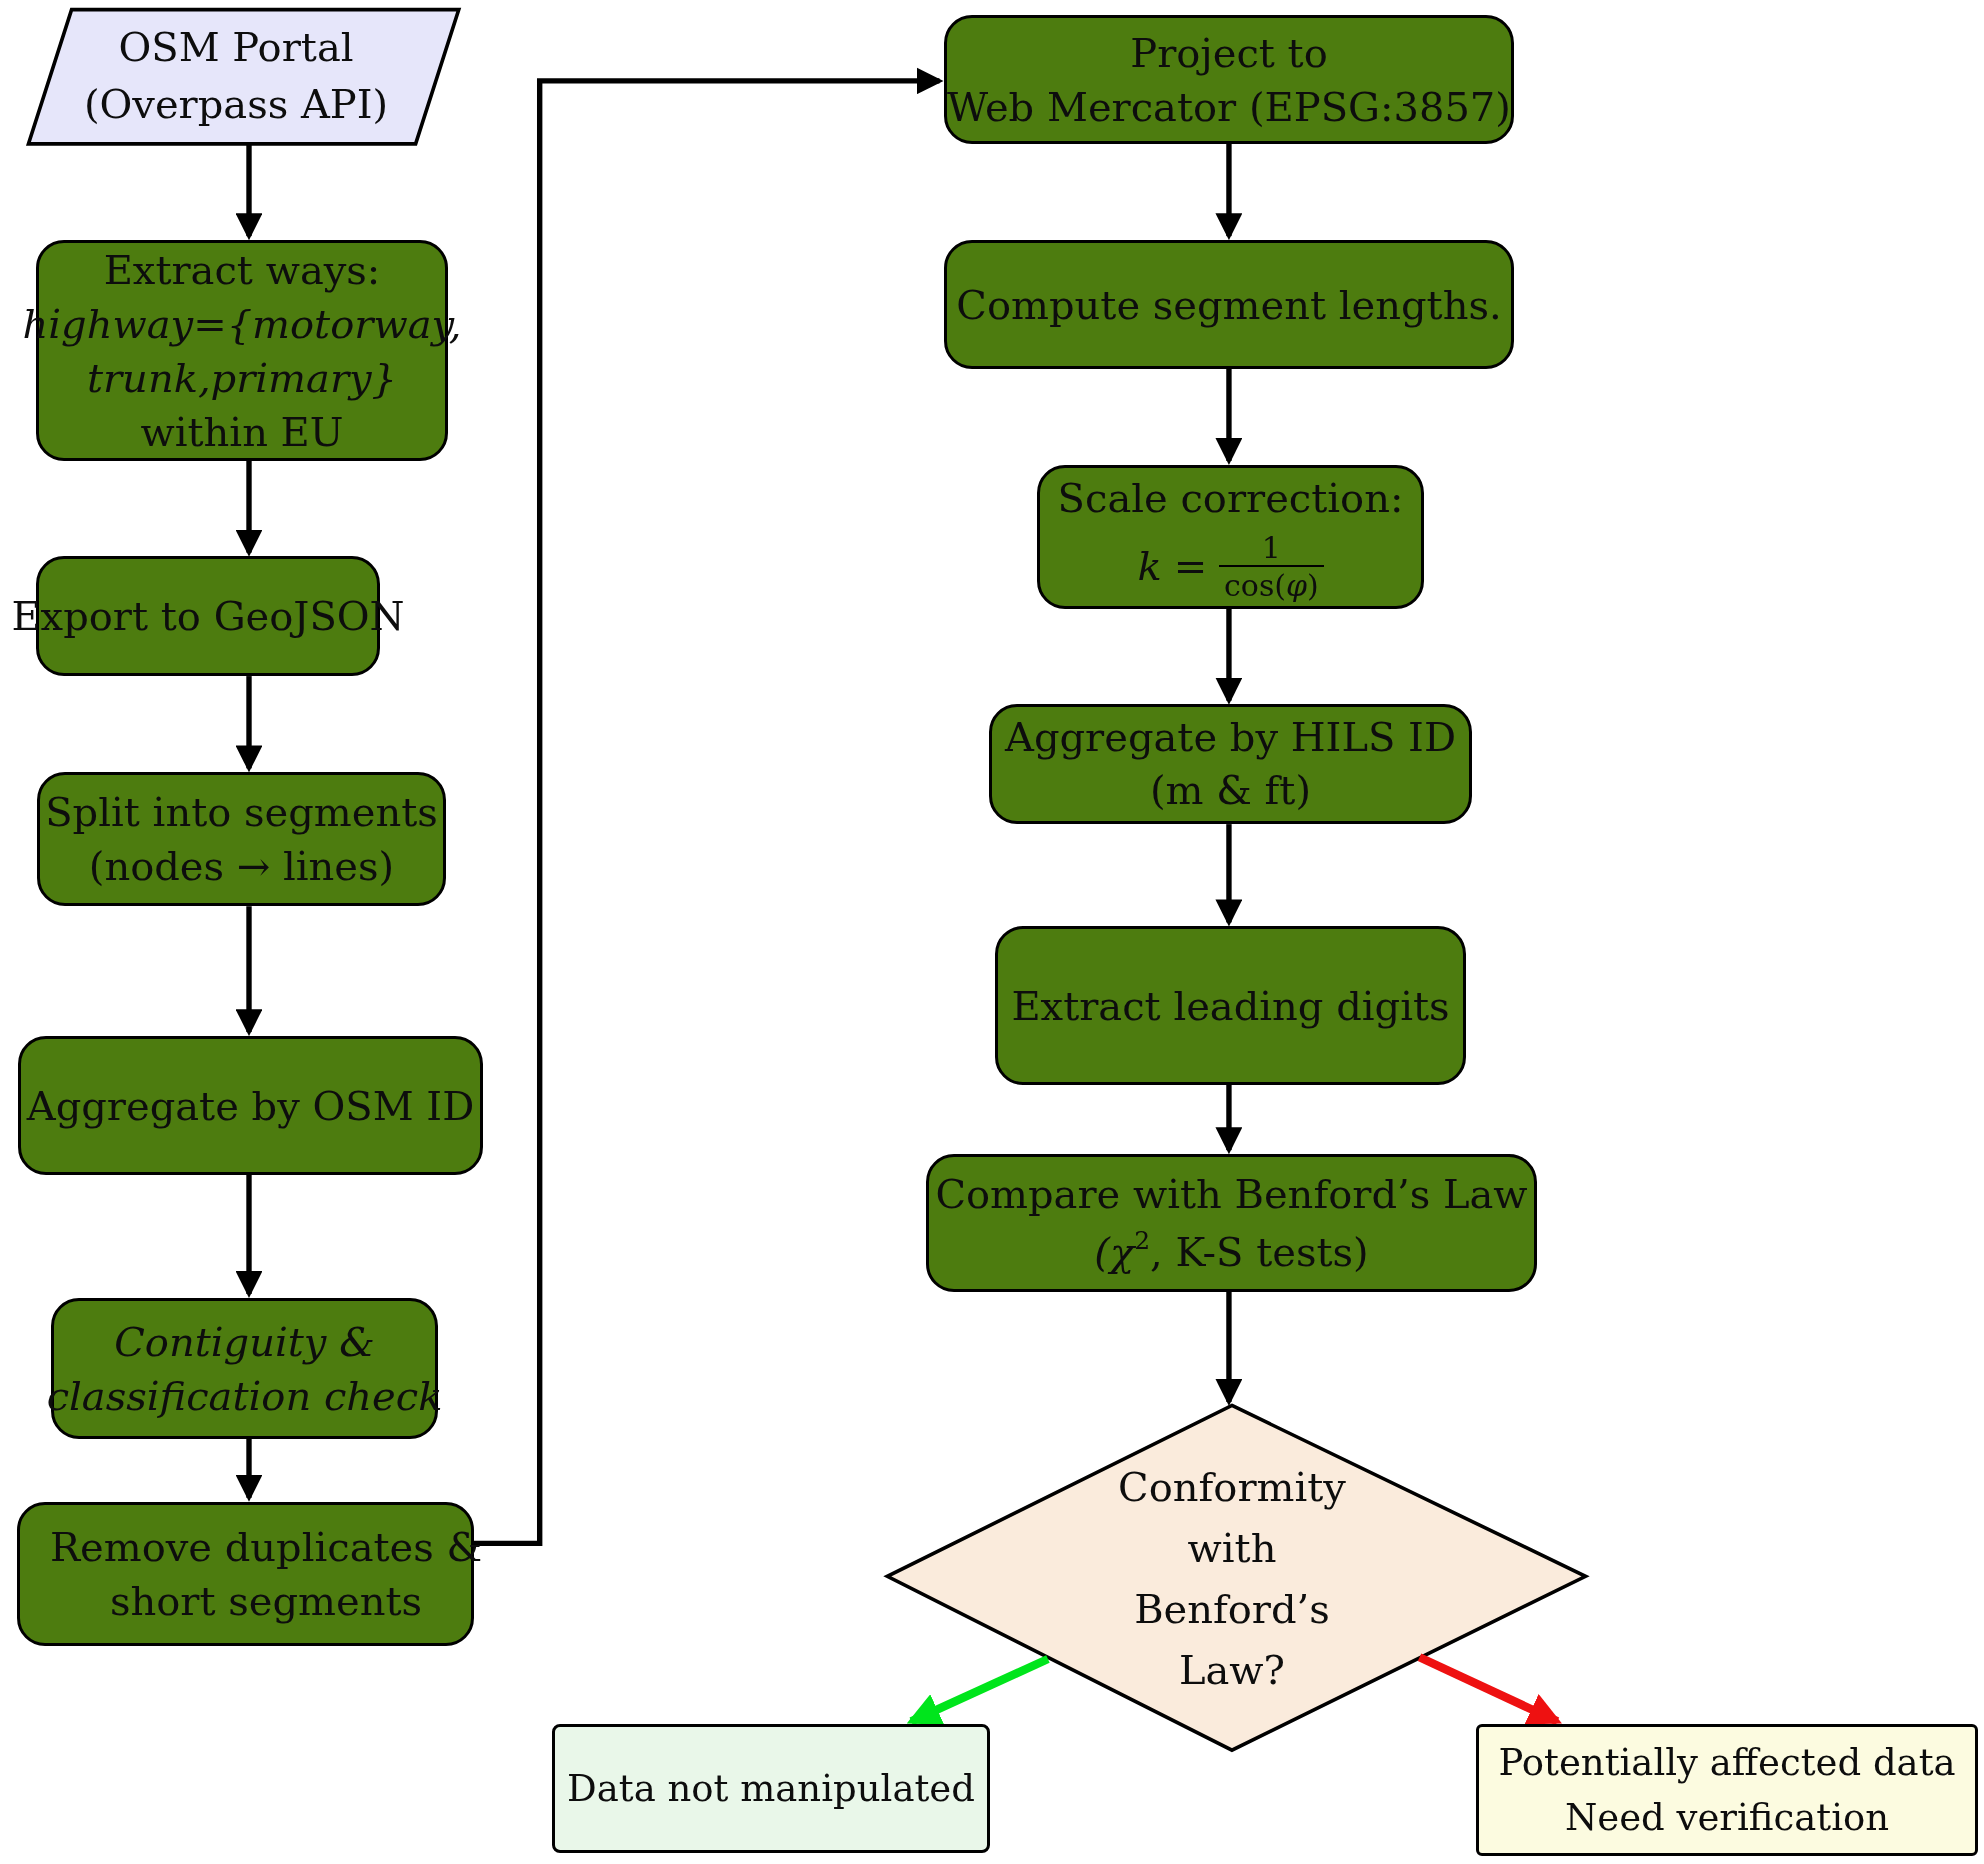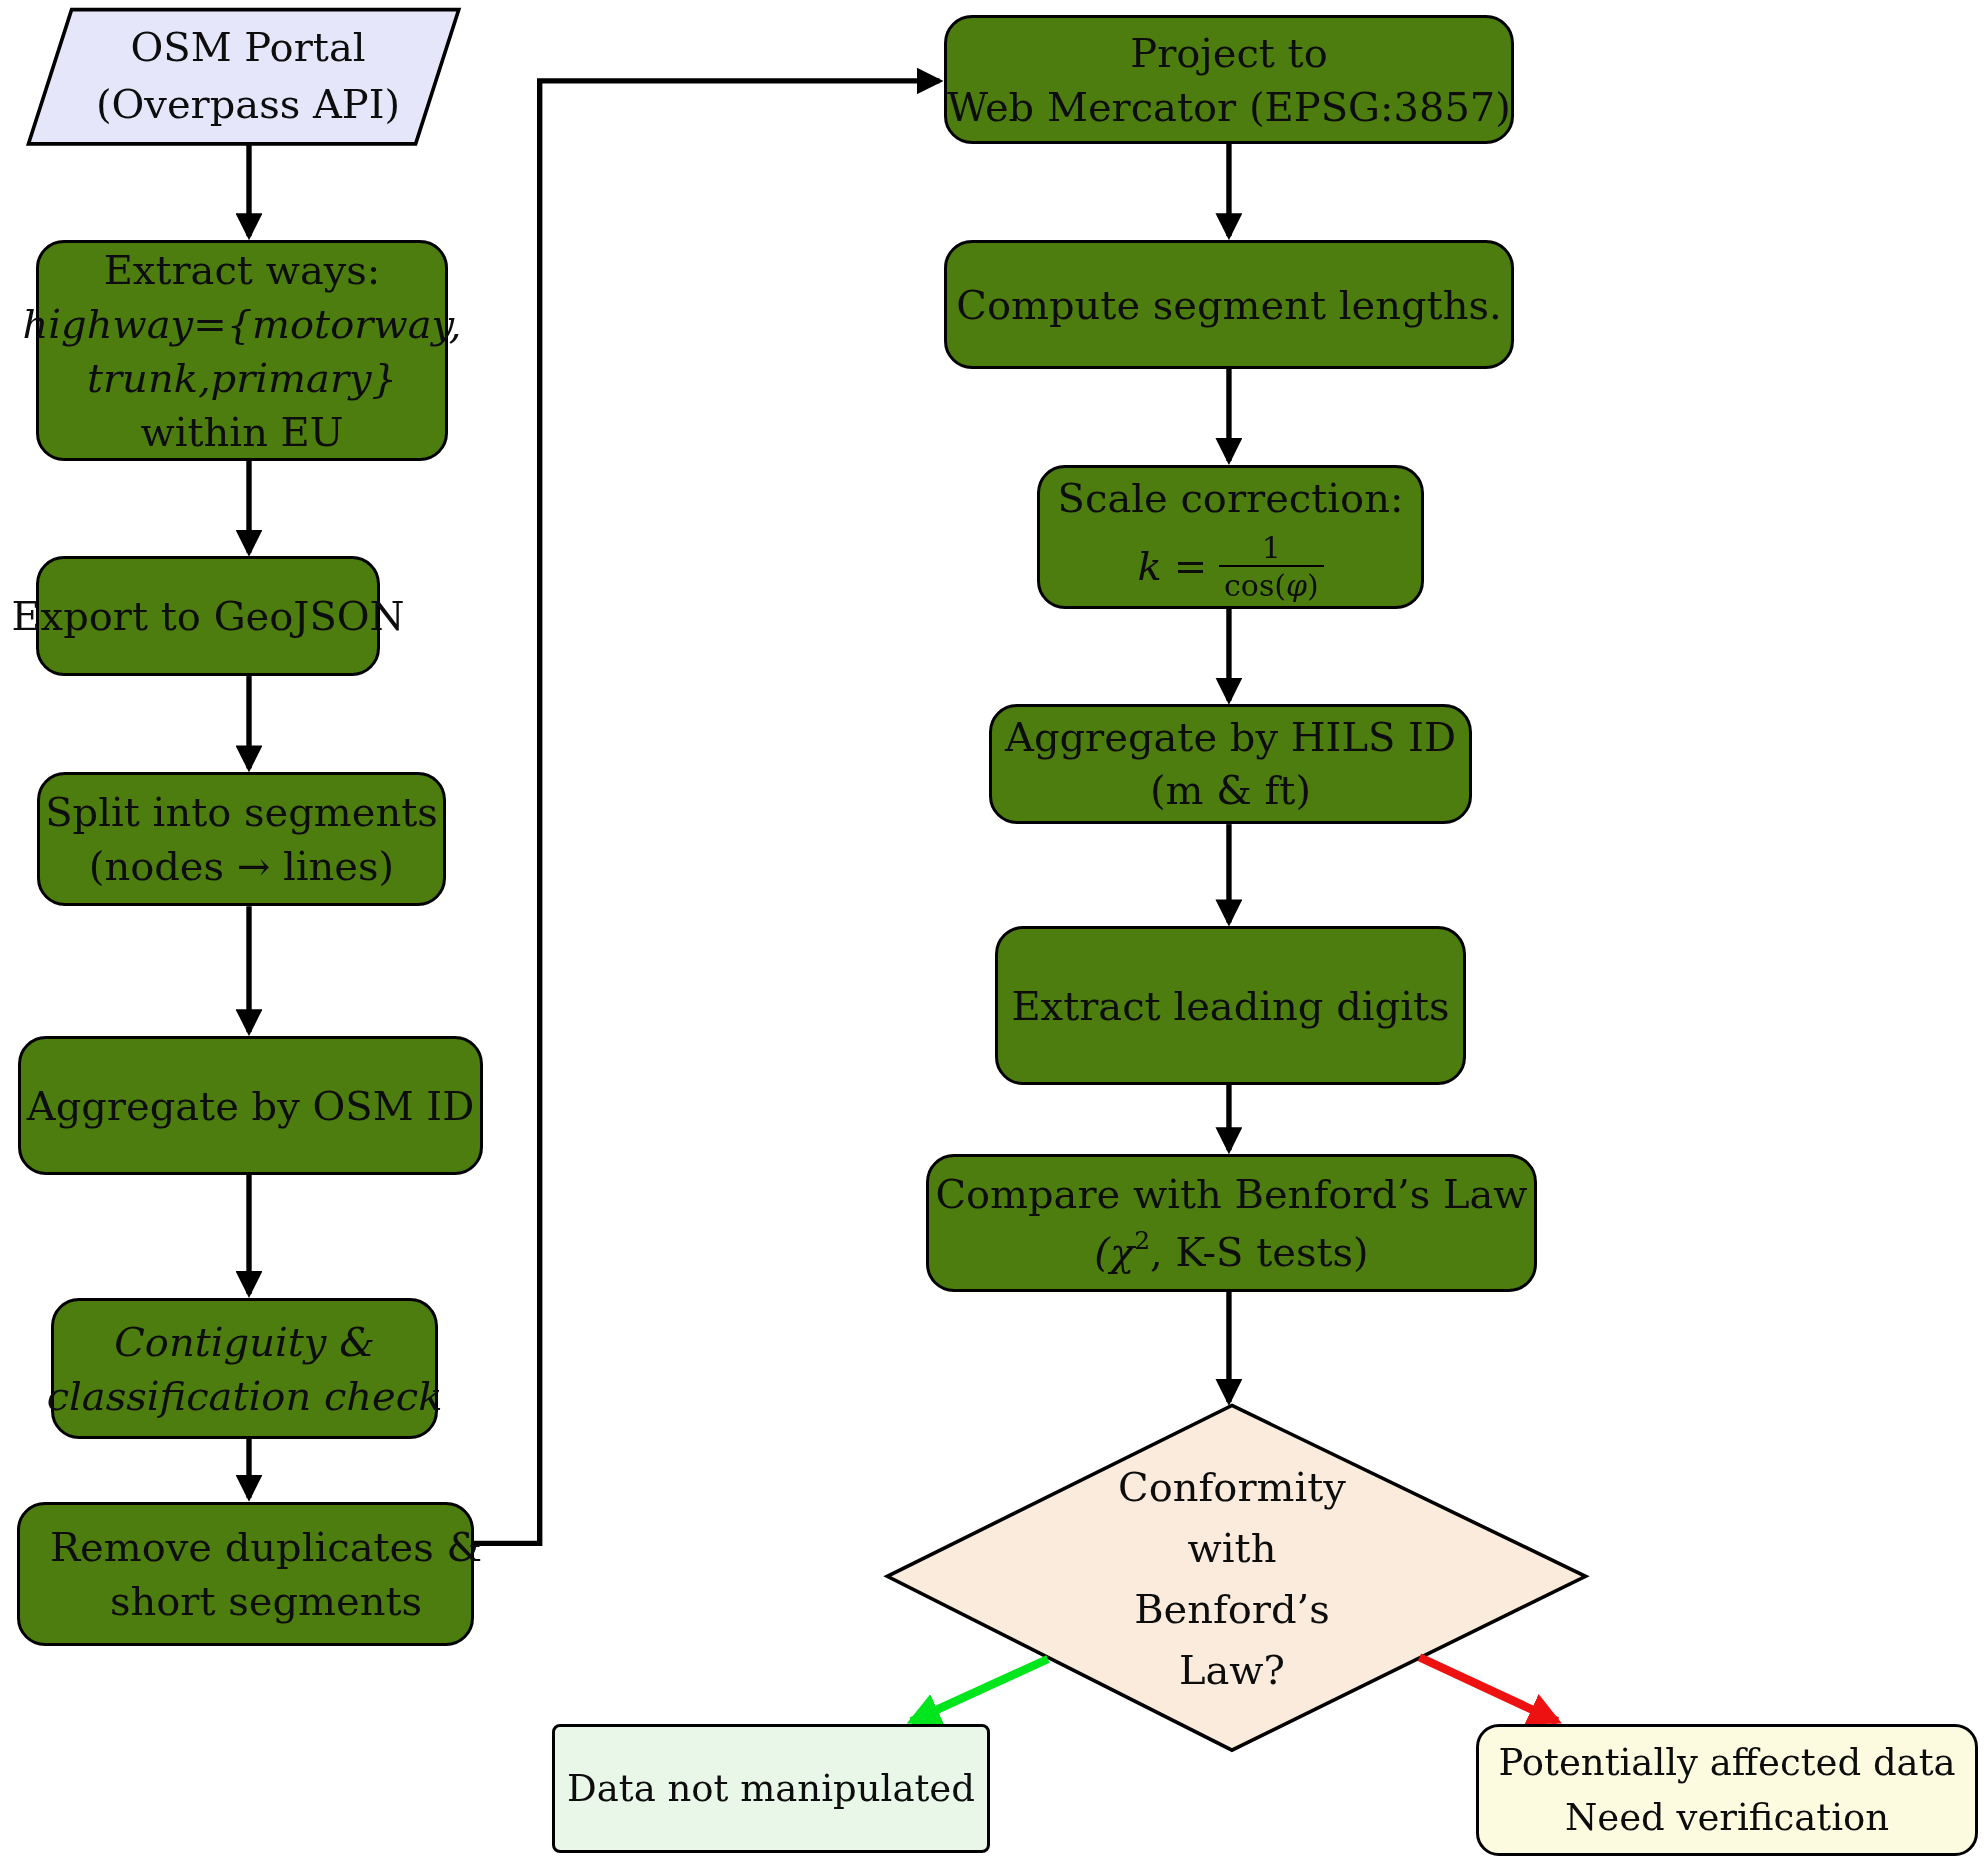--- a/index.html
+++ b/index.html
@@ -19,21 +19,21 @@
     text-align:center;font-size:40px;line-height:54px;
   }
   .freeText{
     position:absolute;z-index:1;display:flex;flex-direction:column;
     align-items:center;justify-content:center;text-align:center;
     font-size:40px;line-height:57px;background:transparent;border:none;
   }
   .line{white-space:nowrap;}
   .it{font-style:italic;}
   .outcome-ok{background:#e9f7e9;border-radius:8px;font-size:37px;}
-  .outcome-warn{background:#fcfbe0;border-radius:23px;font-size:37px;line-height:55px;}
+  .outcome-warn{background:#fcfbe0;border-radius:6px;font-size:37px;line-height:55px;}
   .formula{display:flex;align-items:center;gap:12px;margin-top:4.8px;}
   .frac{display:inline-flex;flex-direction:column;align-items:center;font-size:30px;line-height:35px;}
   .frac .den{border-top:2.4px solid #000;padding:1.2px 4.8px 0 4.8px;}
   .frac .num{padding:0 4.8px;}
   sup.chi2{font-size:25px;line-height:0;vertical-align:17px;}
   .diamond-text{line-height:61px;}
 </style>
 </head>
 <body>
 
@@ -69,21 +69,21 @@
     <line x1="2050" y1="615" x2="2050" y2="769" stroke="#000" stroke-width="9" marker-end="url(#ahBlack)"></line>
     <line x1="2050" y1="1015" x2="2050" y2="1169" stroke="#000" stroke-width="9" marker-end="url(#ahBlack)"></line>
     <line x1="2050" y1="1375" x2="2050" y2="1539" stroke="#000" stroke-width="9" marker-end="url(#ahBlack)"></line>
     <line x1="2050" y1="1810" x2="2050" y2="1919" stroke="#000" stroke-width="9" marker-end="url(#ahBlack)"></line>
     <line x1="2050" y1="2155" x2="2050" y2="2339" stroke="#000" stroke-width="9" marker-end="url(#ahBlack)"></line>
 
     <line x1="1748" y1="2768" x2="1520" y2="2872" stroke="#00e51c" stroke-width="14" marker-end="url(#ahGreen)"></line>
     <line x1="2368" y1="2765" x2="2598" y2="2872" stroke="#ee1111" stroke-width="14" marker-end="url(#ahRed)"></line>
   </svg>
 
-  <div class="freeText" style="left:56px;top:17px;width:384px;height:117px;">
+  <div class="freeText" style="left:44px;top:17px;width:384px;height:117px;">
     <div class="line">OSM Portal</div>
     <div class="line">(Overpass API)</div>
   </div>
 
   <div class="box" style="left:36px;top:240px;width:412px;height:221px;">
     <div class="line">Extract ways:</div>
     <div class="line it">highway={motorway,</div>
     <div class="line it">trunk,primary}</div>
     <div class="line">within EU</div>
   </div>

